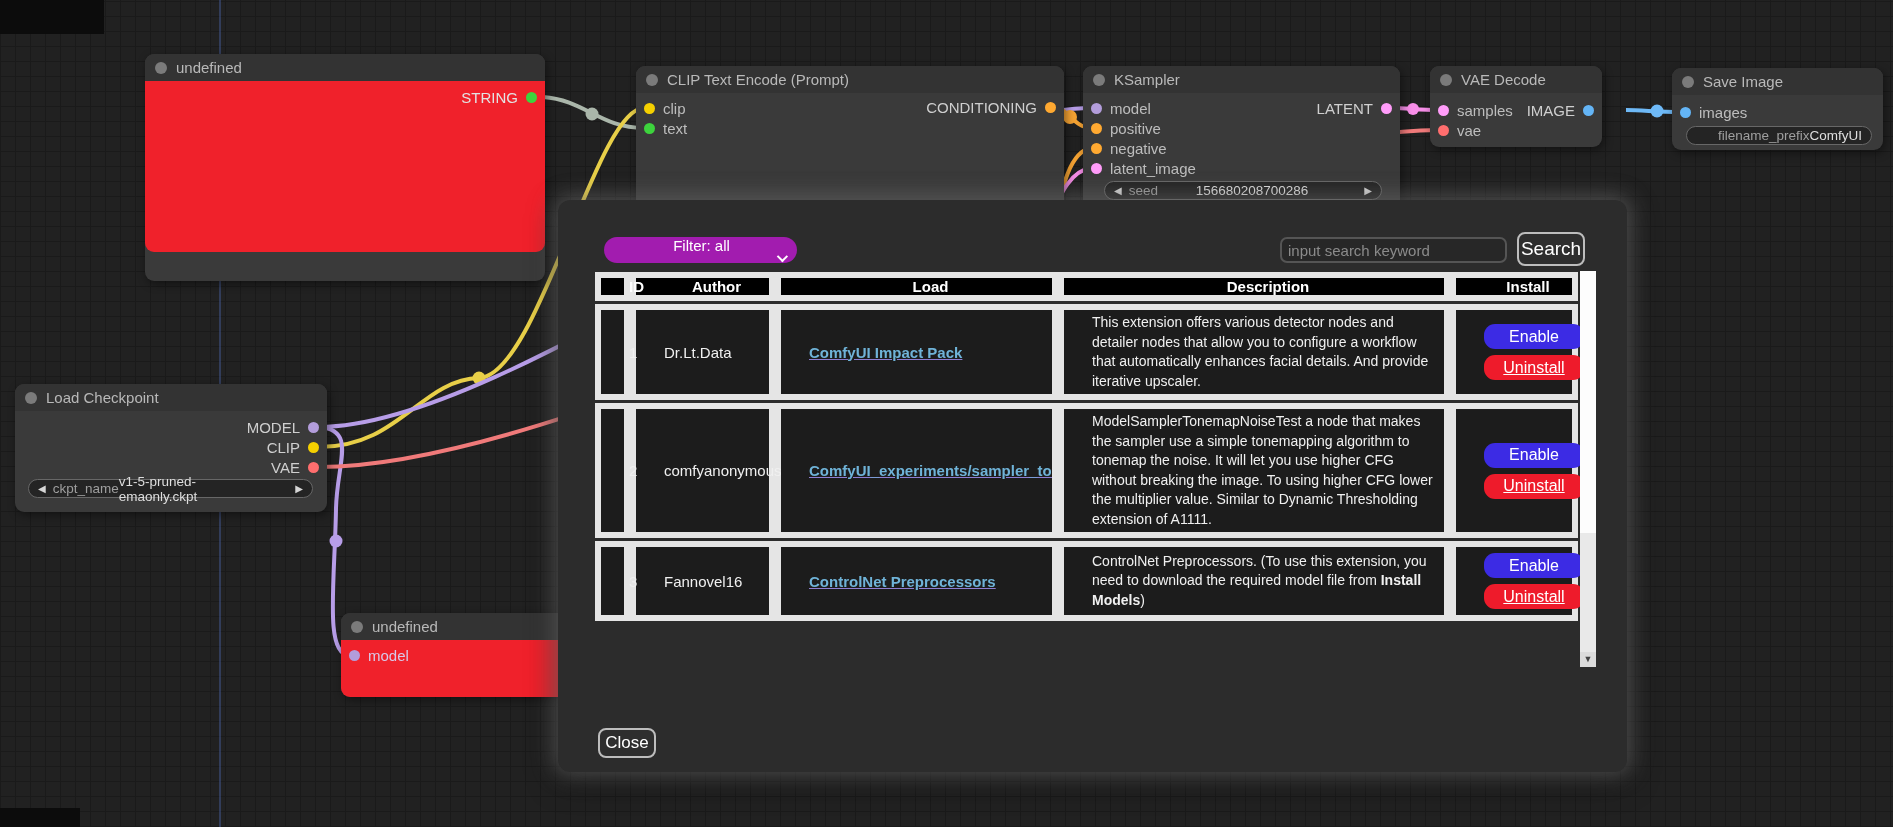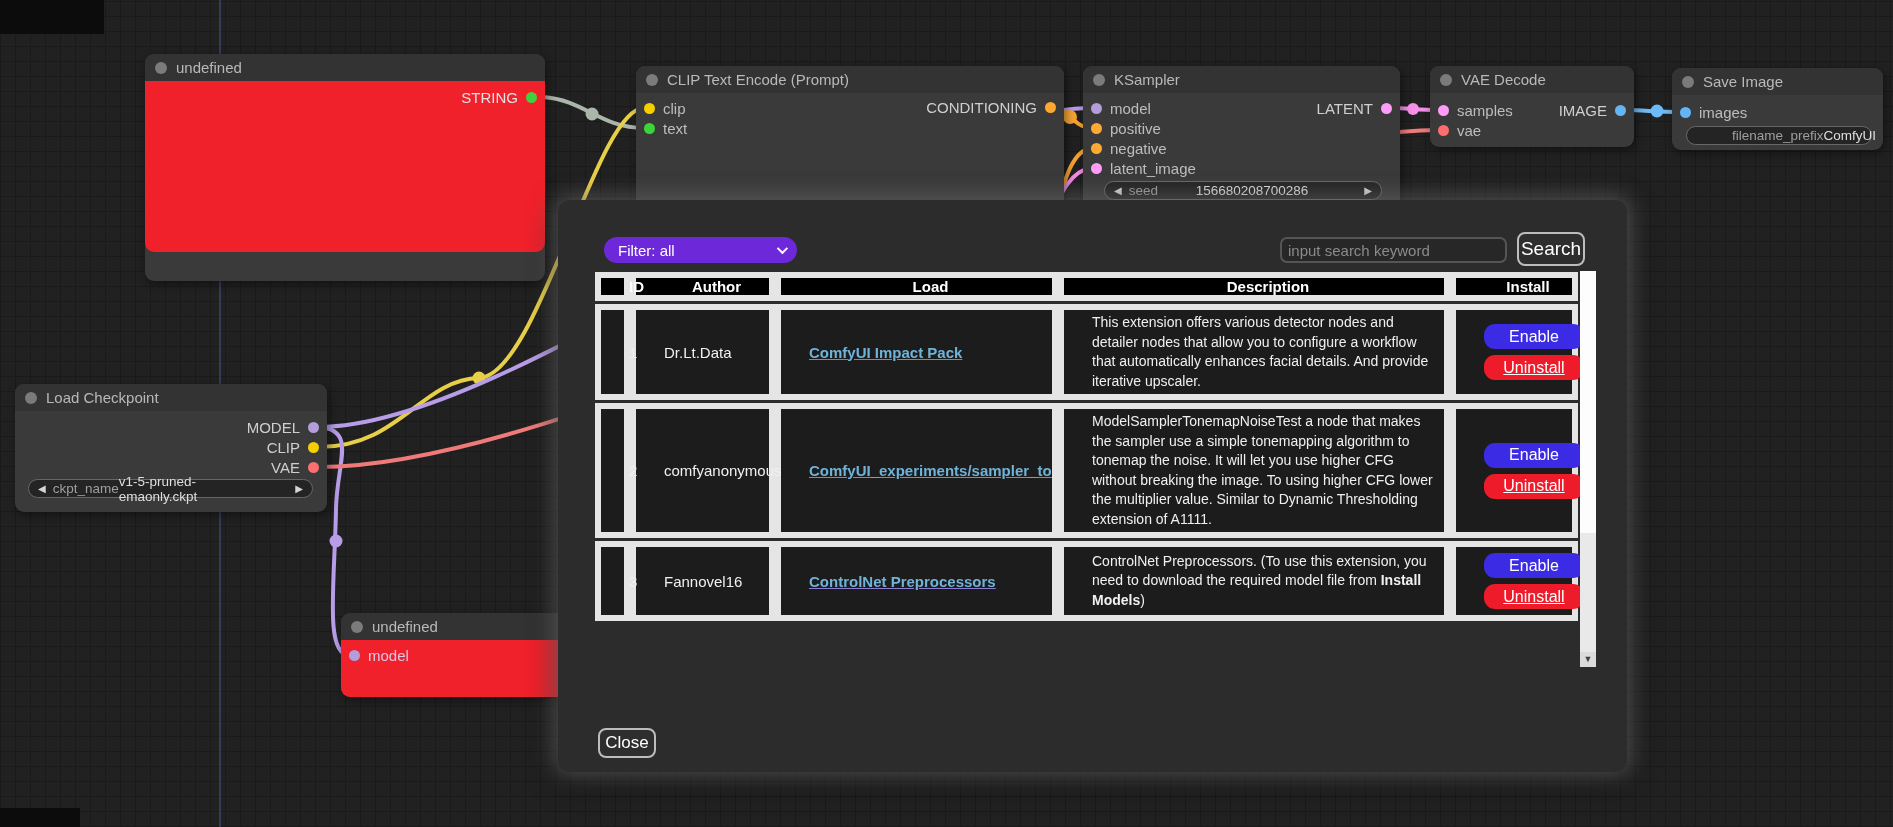--- a/index.html
+++ b/index.html
@@ -40,22 +40,22 @@
   .widget .arrow { color:#d6d6d6; font-size:10px; line-height:1; }
   .widget .wlabel { margin:0 auto 0 7px; }
   .widget .wvalue { color:#dedede; margin-right:auto; }
   .widget .wvalue.right { margin:0 7px 0 auto; }
 
   
   #modal { position:absolute; left:558px; top:200px; width:1069px; height:572px;
     background:#2c2c2c; border-radius:12px; z-index:10;
     box-shadow:0 0 22px 4px rgba(150,150,150,.45), 0 8px 30px rgba(0,0,0,.6); }
   #filter-select { position:absolute; left:46px; top:37px; width:193px; height:26px;
-    background:#6d28d9; border-radius:13px; color:#fff; font-size:15px;
-    display:flex; align-items:center; padding:0 12px 0 14px; }
+    background:#a21caf; border-radius:13px; color:#fff; font-size:15px;
+    display:flex; align-items:center; padding:0 12px 0 14px;flex-direction:column; }
   #filter-select .chev { margin-left:auto; width:8px; height:8px;
     border-right:2px solid #fff; border-bottom:2px solid #fff;
     transform:rotate(45deg) translateY(-2px); }
   #search-input { position:absolute; left:722px; top:37px; width:227px; height:26px;
     background:#272727; border:2px solid #555; border-radius:7px; color:#bbb;
     font-size:15px; padding:0 6px; outline:none; }
   #search-input::placeholder { color:#8b8b8b; }
   .gray-btn { background:#2e2e2e; border:2px solid #bdbdbd; border-radius:8px;
     color:#fff; text-align:center; cursor:pointer;
     font-family:"Liberation Sans",sans-serif; }
@@ -189,21 +189,21 @@
       </div>
       <div class="widget" style="left:21px;right:18px;top:88px">
         <span class="arrow">◀</span>
         <span class="wlabel">seed</span>
         <span class="wvalue" style="margin-right:56px">156680208700286</span>
         <span class="arrow">▶</span>
       </div>
     </div>
   </div>
 
-  <div class="node" style="left:1430px;top:66px;width:204px;height:81px">
+  <div class="node" style="left:1430px;top:66px;width:172px;height:81px">
     <div class="node-title">
       <span class="title-dot"></span>
       <span>VAE Decode</span>
     </div>
     <div class="node-body">
       <div class="slot-row in" style="top:7px">
         <span class="slot-dot" style="background:#ff9cf9"></span>
         <span>samples</span>
       </div>
       <div class="slot-row in" style="top:27px">
@@ -221,21 +221,21 @@
     <div class="node-title">
       <span class="title-dot"></span>
       <span>Save Image</span>
     </div>
     <div class="node-body">
       <div class="slot-row in" style="top:7px">
         <span class="slot-dot" style="background:#64b5f6"></span>
         <span>images</span>
       </div>
       <div class="widget" style="left:14px;right:11px;top:31px">
-        <span class="wlabel" style="margin-left:36px">filename_prefix</span>
+        <span class="wlabel" style="margin-left:22px">filename_prefix</span>
         <span class="wvalue right">ComfyUI</span>
       </div>
     </div>
   </div>
 
   <div class="node" style="left:15px;top:384px;width:312px;height:128px">
     <div class="node-title">
       <span class="title-dot"></span>
       <span>Load Checkpoint</span>
     </div>

